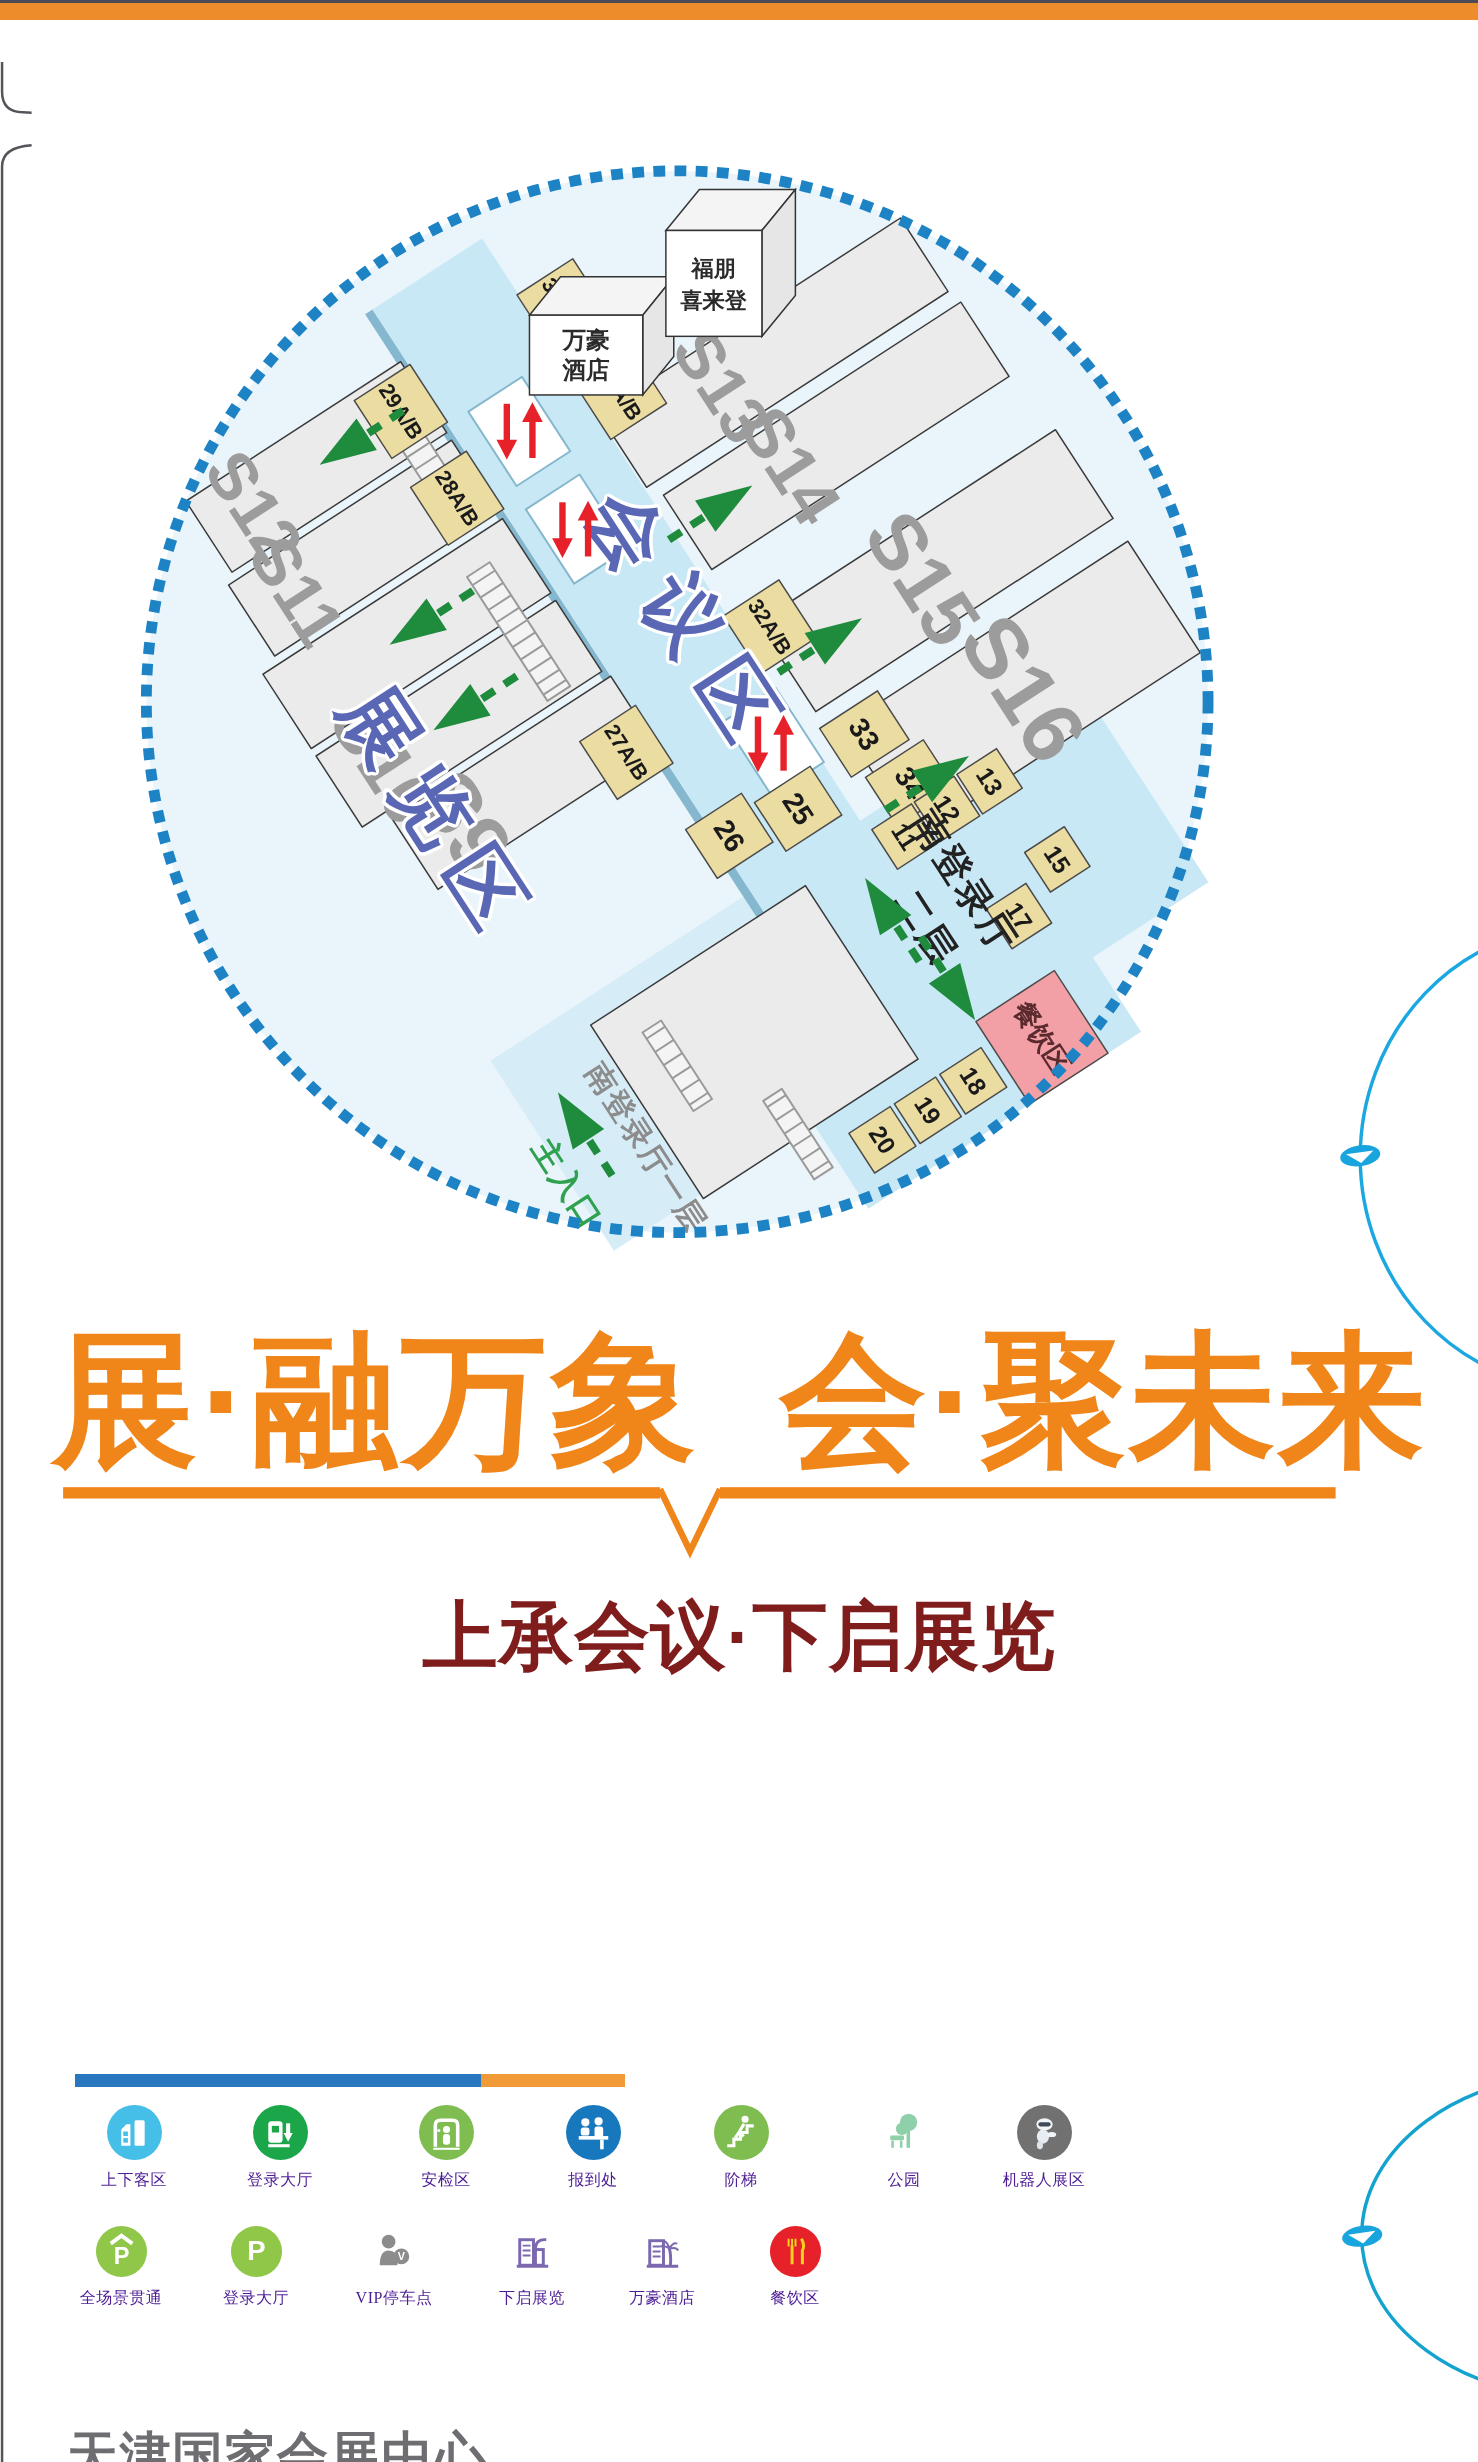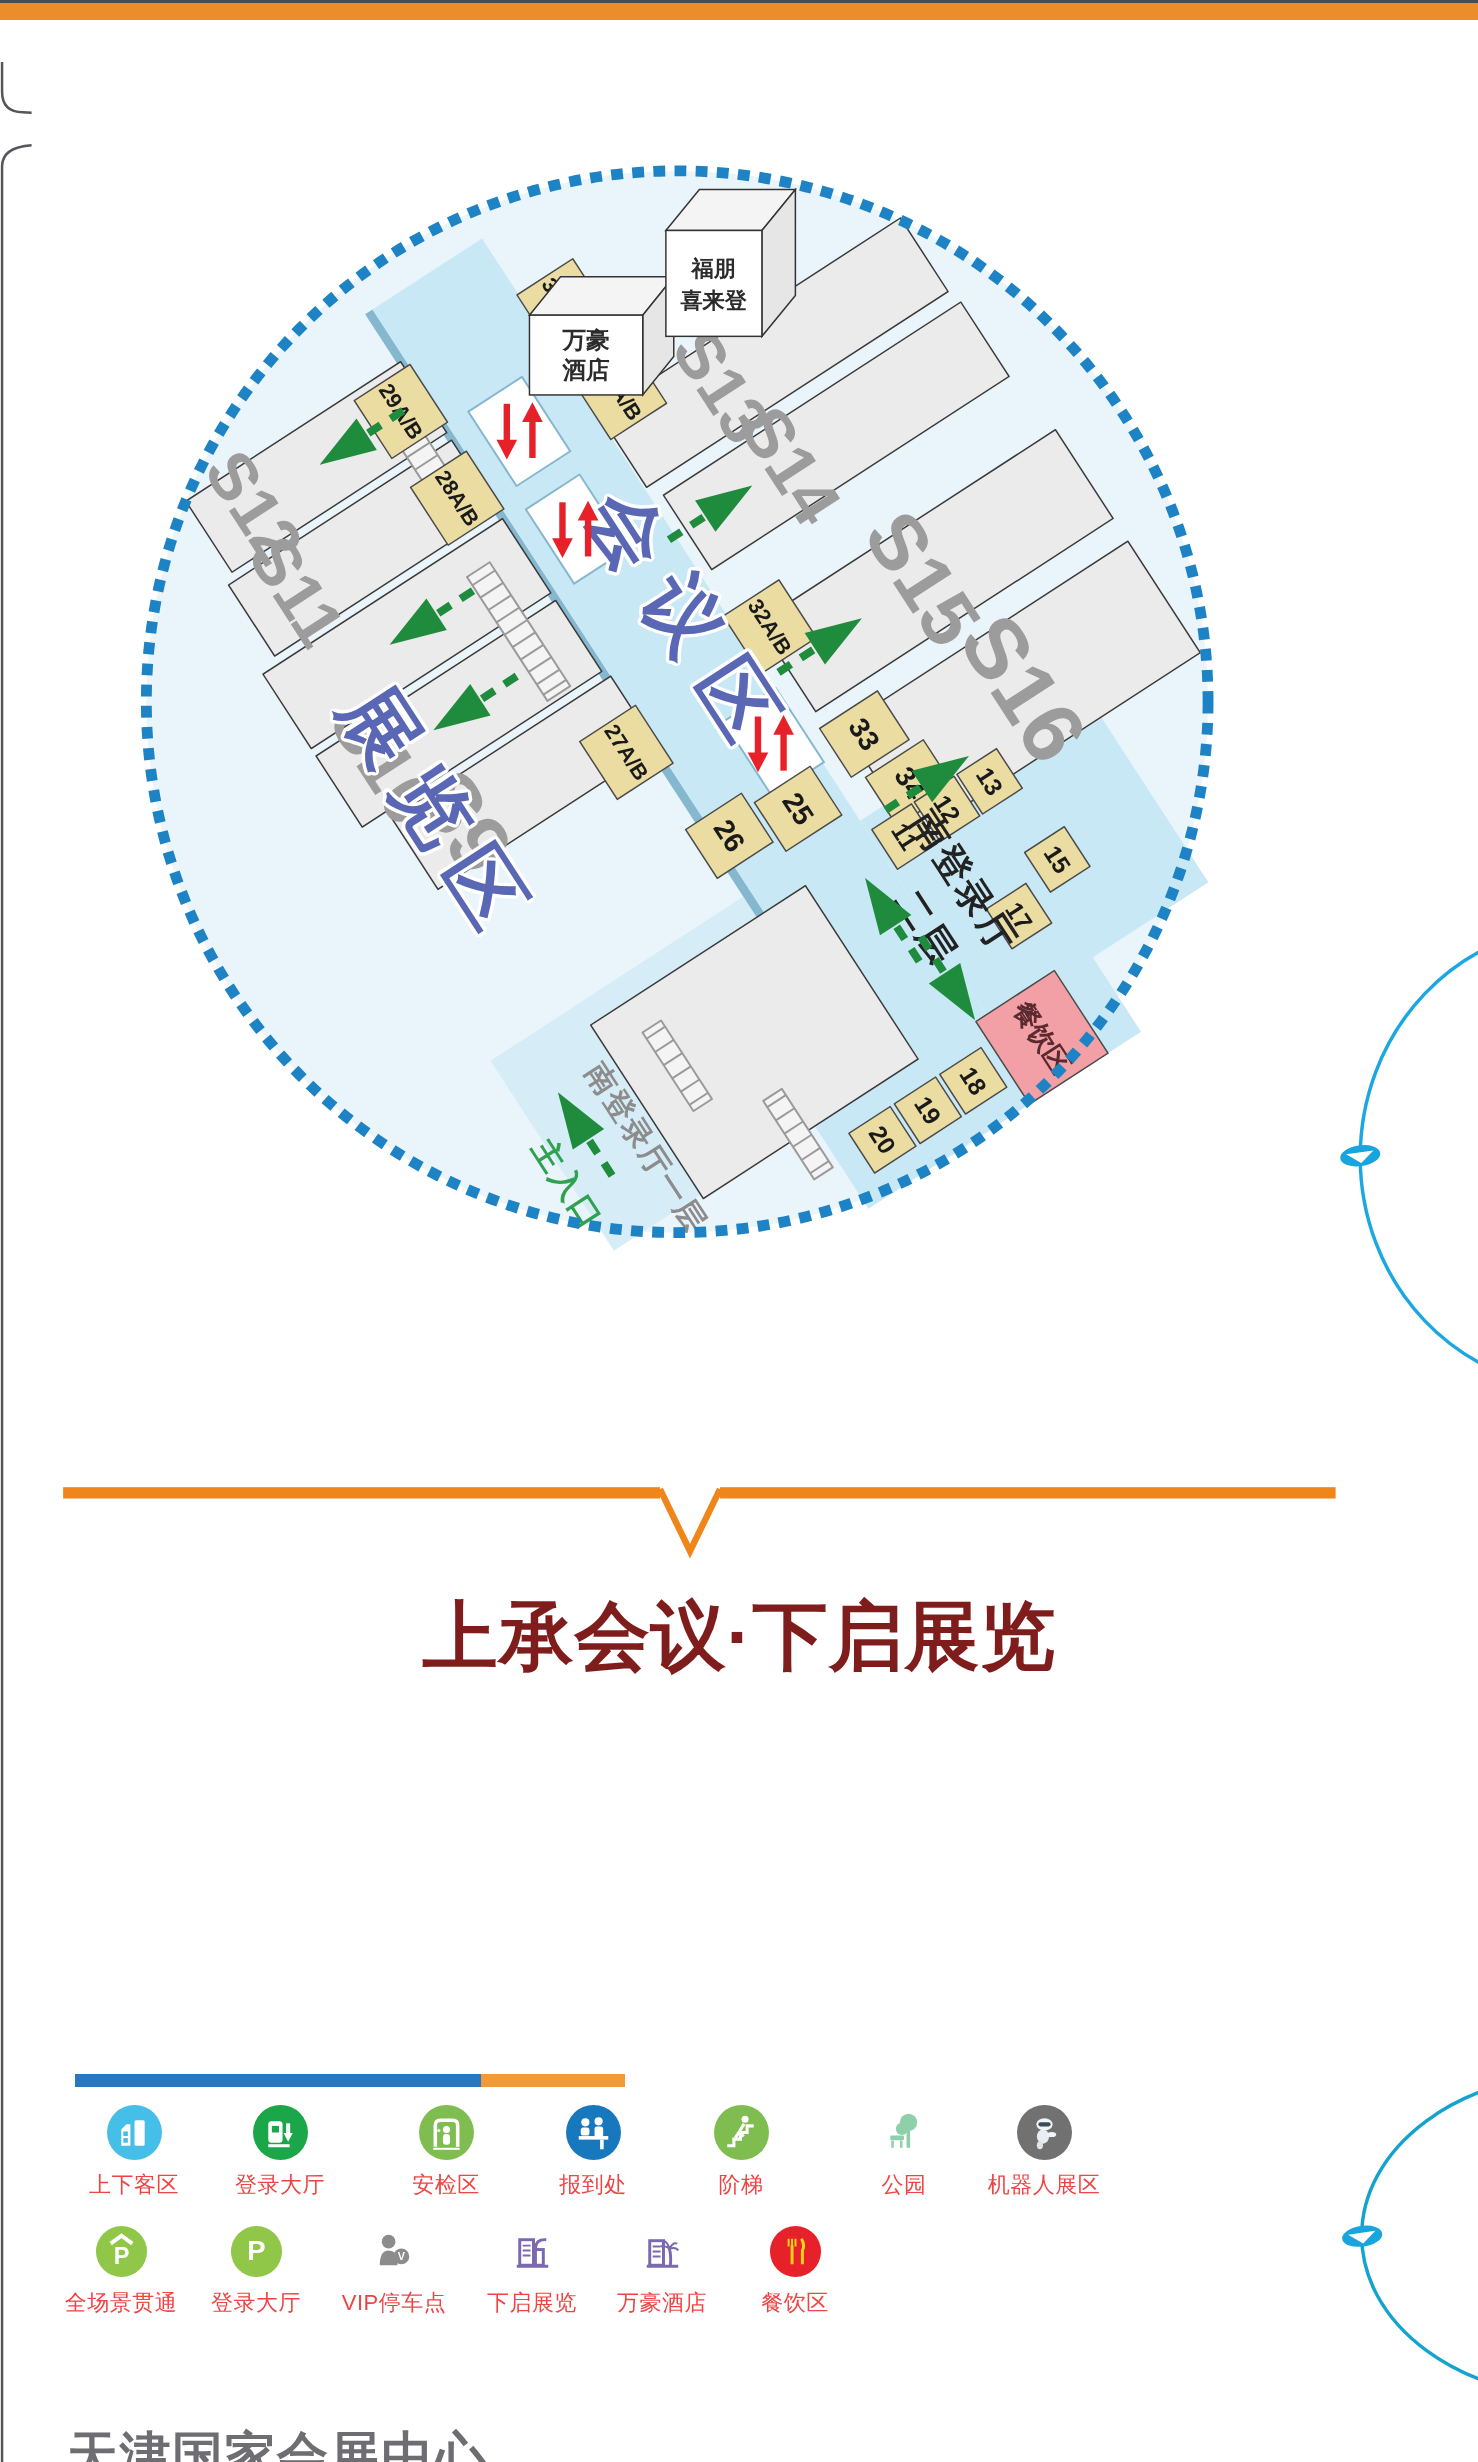--- a/index.html
+++ b/index.html
@@ -11,21 +11,21 @@
   .headline{position:absolute;left:0;top:1304px;width:100%;text-align:center;
             font-size:146px;font-weight:900;color:#F08519;letter-spacing:3px;white-space:nowrap;}
   .headline .gap{display:inline-block;width:81px;}
   .subhead{position:absolute;left:0;top:1578px;width:100%;text-align:center;color:#7f1d1d;
            font-size:75px;font-weight:900;line-height:1.55;letter-spacing:1px;white-space:nowrap;}
   .legend-bar{position:absolute;left:75px;top:2074px;height:12.8px;display:flex;}
   .legend-bar .blue{width:406px;height:100%;background:#2977BE;}
   .legend-bar .orange{width:144px;height:100%;background:#F19A38;}
   .legend-item{position:absolute;width:118px;text-align:center;}
   .legend-item svg{display:block;margin:0 auto;}
-  .legend-item .lbl{margin-top:8.9px;font-size:22px;color:#ef4444;letter-spacing:0.5px;white-space:nowrap;}
+  .legend-item .lbl{margin-top:8.9px;font-size:16px;color:#4c1d95;letter-spacing:0.5px;white-space:nowrap;font-family:Liberation Serif, serif;}
   .footer-title{position:absolute;left:67px;top:2422px;font-size:51px;font-weight:600;color:#6D6D72;letter-spacing:1.5px;}
   text{font-family:"Liberation Sans","DejaVu Sans",sans-serif;}
   .hall-lbl{fill:#9C9C9C;font-weight:700;}
   .room-lbl{fill:#1a1a1a;font-weight:700;}
   .zone-lbl{fill:#5A67B5;font-weight:900;stroke:#ffffff;stroke-width:14px;paint-order:stroke;}
   .bld-lbl{fill:#2b2b2b;font-weight:700;}
 </style>
 </head>
 <body>
 
@@ -248,20 +248,21 @@
       <polygon points="2738,4534 2794,4534 2766,4556" fill="#FFFFFF"></polygon>
     </g>
 
     <g>
       <rect x="128" y="3020" width="1212" height="23" fill="#F08519"></rect>
       <rect x="1462" y="3020" width="1250" height="23" fill="#F08519"></rect>
       <path d="M1340 3024 L1401 3150 L1462 3024" fill="none" stroke="#F08519" stroke-width="13"></path>
     </g>
   </svg>
 
+  <div class="headline"><span>展·融万象</span><span class="gap"></span><span>会·聚未来</span></div>
 
   <div class="subhead">
     <div>上承会议·下启展览</div>
   </div>
 
   <div class="legend-bar">
       <div class="blue"></div>
       <div class="orange"></div>
     </div>
 

